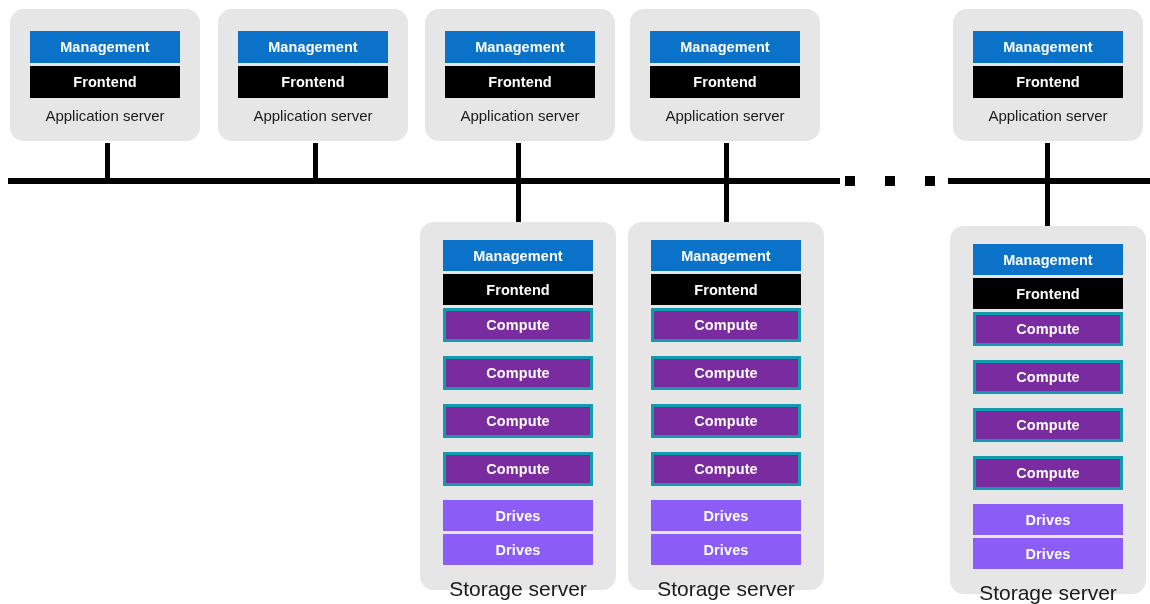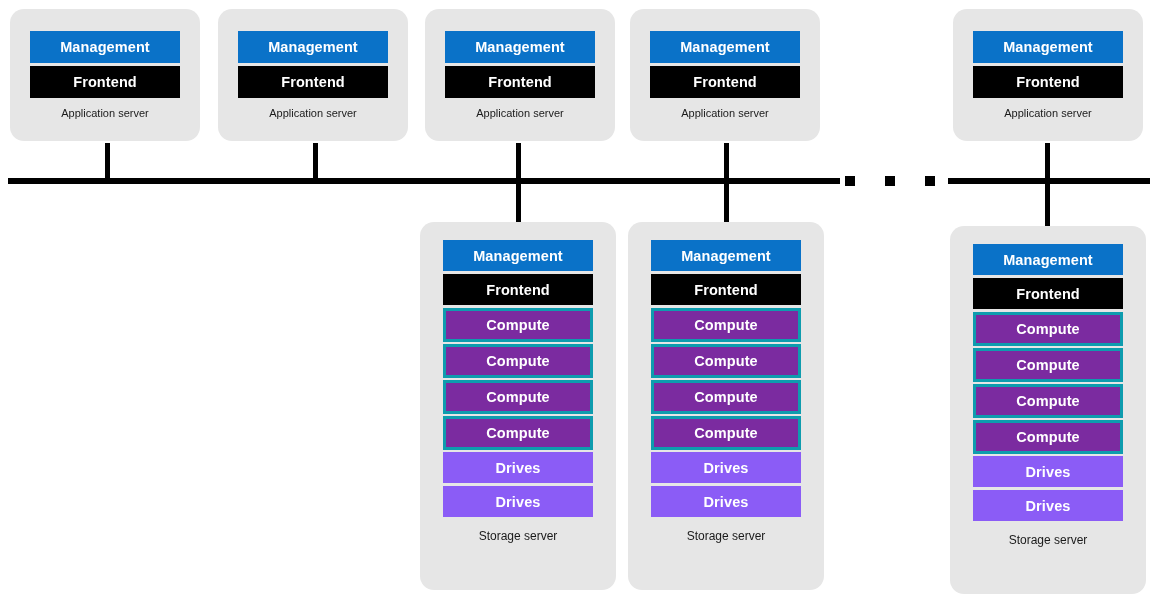--- a/index.html
+++ b/index.html
@@ -66,39 +66,39 @@
     top: 9px;
     padding: 22px 0 0 0;
   }
   .card-app .bar {
     width: 150px;
     height: 32px;
     font-size: 14.5px;
   }
   .card-app .bar-frontend { margin-top: 3px; }
   .card-app .card-label {
-    font-size: 11px;
+    font-size: 15px;
     margin-top: 9px;
   }
 
   
   .card-storage {
     width: 196px;
     height: 368px;
     padding: 18px 0 0 0;
   }
   .card-storage .bar {
     width: 150px;
     height: 31px;
     font-size: 14.5px;
     margin-bottom: 3px;
   }
-  .card-storage .bar-compute { height: 34px; margin-bottom: 2px; }
+  .card-storage .bar-compute { height: 34px; margin-bottom: 14px; }
   .card-storage .card-label {
-    font-size: 12px;
+    font-size: 21px;
     margin-top: 9px;
   }
 
   
   .bus-seg {
     position: absolute;
     height: 6px;
     background: #000000;
   }
   .connector {

